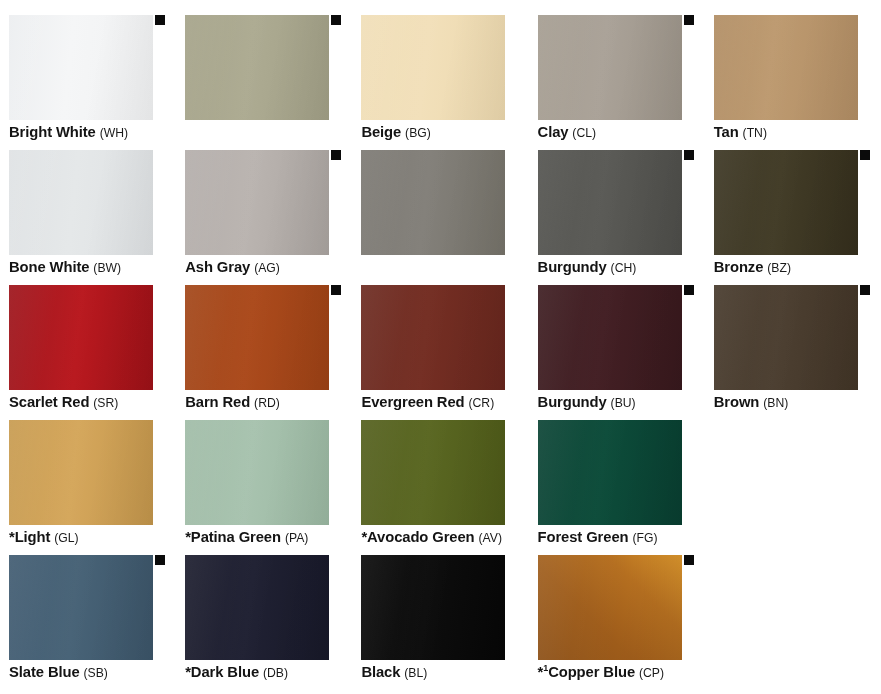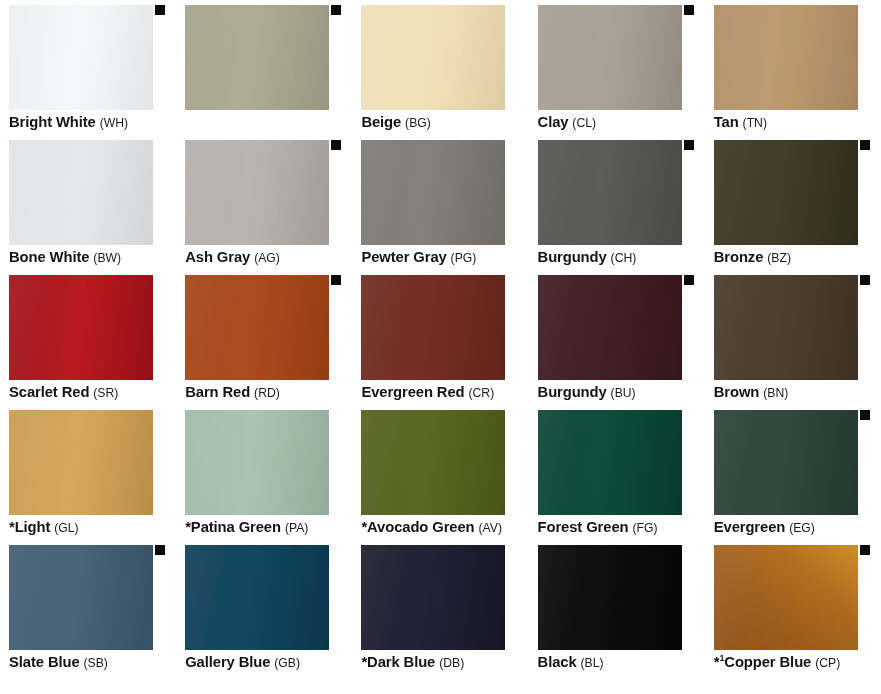--- a/index.html
+++ b/index.html
@@ -14,21 +14,21 @@
     font-family: "Liberation Sans", sans-serif;
     -webkit-font-smoothing: antialiased;
     overflow: hidden;
   }
 
   #color-chart {
     position: relative;
     width: 881px;
     height: 694px;
     box-sizing: border-box;
-    padding: 5px 0 0 0;
+    padding: 15px 0 0 0;
   }
 
   .chart-row {
     display: flex;
     width: 881px;
     height: 135px;
     margin: 0;
     padding: 0;
   }
   .chart-row.last-row { height: 134px; }
@@ -144,21 +144,20 @@
         <div class="swatch-chip" style="background: linear-gradient(96deg, rgb(179, 173, 170) 0%, rgb(186, 180, 176) 45%, rgb(170, 164, 160) 100%);">
           <div class="sheen"></div>
         </div>
         <div class="marker-square" style="background: rgb(11, 11, 11);"></div>
         <div class="swatch-label"><span class="name"><span>Ash Gray</span></span> <span class="code">(AG)</span></div>
       </div>
       <div class="swatch-cell">
         <div class="swatch-chip" style="background: linear-gradient(96deg, rgb(123, 120, 114) 0%, rgb(131, 128, 122) 45%, rgb(117, 114, 105) 100%);">
           <div class="sheen"></div>
         </div>
-        <div class="swatch-label"><span class="name"><span>Pewter Gray</span></span> <span class="code">(PG)</span></div>
       </div>
       <div class="swatch-cell">
         <div class="swatch-chip" style="background: linear-gradient(96deg, rgb(82, 82, 78) 0%, rgb(90, 90, 86) 45%, rgb(77, 77, 73) 100%);">
           <div class="sheen"></div>
         </div>
         <div class="marker-square" style="background: rgb(11, 11, 11);"></div>
         <div class="swatch-label"><span class="name"><span>Burgundy</span></span> <span class="code">(CH)</span></div>
       </div>
       <div class="swatch-cell">
         <div class="swatch-chip" style="background: linear-gradient(96deg, rgb(58, 52, 33) 0%, rgb(66, 60, 39) 45%, rgb(52, 46, 28) 100%);">
@@ -221,43 +220,30 @@
           <div class="sheen"></div>
         </div>
         <div class="swatch-label"><span class="name"><span>*</span><span>Avocado Green</span></span> <span class="code">(AV)</span></div>
       </div>
       <div class="swatch-cell">
         <div class="swatch-chip" style="background: linear-gradient(96deg, rgb(9, 66, 51) 0%, rgb(13, 76, 58) 45%, rgb(8, 62, 48) 100%);">
           <div class="sheen"></div>
         </div>
         <div class="swatch-label"><span class="name"><span>Forest Green</span></span> <span class="code">(FG)</span></div>
       </div>
-      <div class="swatch-cell">
-        <div class="swatch-chip" style="background: linear-gradient(96deg, rgb(42, 63, 54) 0%, rgb(49, 71, 61) 45%, rgb(39, 59, 51) 100%);">
-          <div class="sheen"></div>
-        </div>
-        <div class="marker-square" style="background: rgb(11, 11, 11);"></div>
-        <div class="swatch-label"><span class="name"><span>Evergreen</span></span> <span class="code">(EG)</span></div>
-      </div>
     </div>
     <div class="chart-row last-row">
       <div class="swatch-cell">
         <div class="swatch-chip" style="background: linear-gradient(96deg, rgb(63, 90, 112) 0%, rgb(72, 99, 119) 45%, rgb(59, 84, 104) 100%);">
           <div class="sheen"></div>
         </div>
         <div class="marker-square" style="background: rgb(11, 11, 11);"></div>
         <div class="swatch-label"><span class="name"><span>Slate Blue</span></span> <span class="code">(SB)</span></div>
       </div>
       <div class="swatch-cell">
-        <div class="swatch-chip" style="background: linear-gradient(96deg, rgb(13, 61, 87) 0%, rgb(17, 70, 95) 45%, rgb(11, 58, 83) 100%);">
-          <div class="sheen"></div>
-        </div>
-        <div class="swatch-label"><span class="name"><span>Gallery Blue</span></span> <span class="code">(GB)</span></div>
-      </div>
-      <div class="swatch-cell">
         <div class="swatch-chip" style="background: linear-gradient(96deg, rgb(26, 27, 44) 0%, rgb(32, 33, 51) 45%, rgb(23, 24, 40) 100%);">
           <div class="sheen"></div>
         </div>
         <div class="swatch-label"><span class="name"><span>*</span><span>Dark Blue</span></span> <span class="code">(DB)</span></div>
       </div>
       <div class="swatch-cell">
         <div class="swatch-chip" style="background: linear-gradient(96deg, rgb(8, 8, 8) 0%, rgb(13, 13, 13) 45%, rgb(6, 6, 6) 100%);">
           <div class="sheen"></div>
         </div>
         <div class="swatch-label"><span class="name"><span>Black</span></span> <span class="code">(BL)</span></div>

